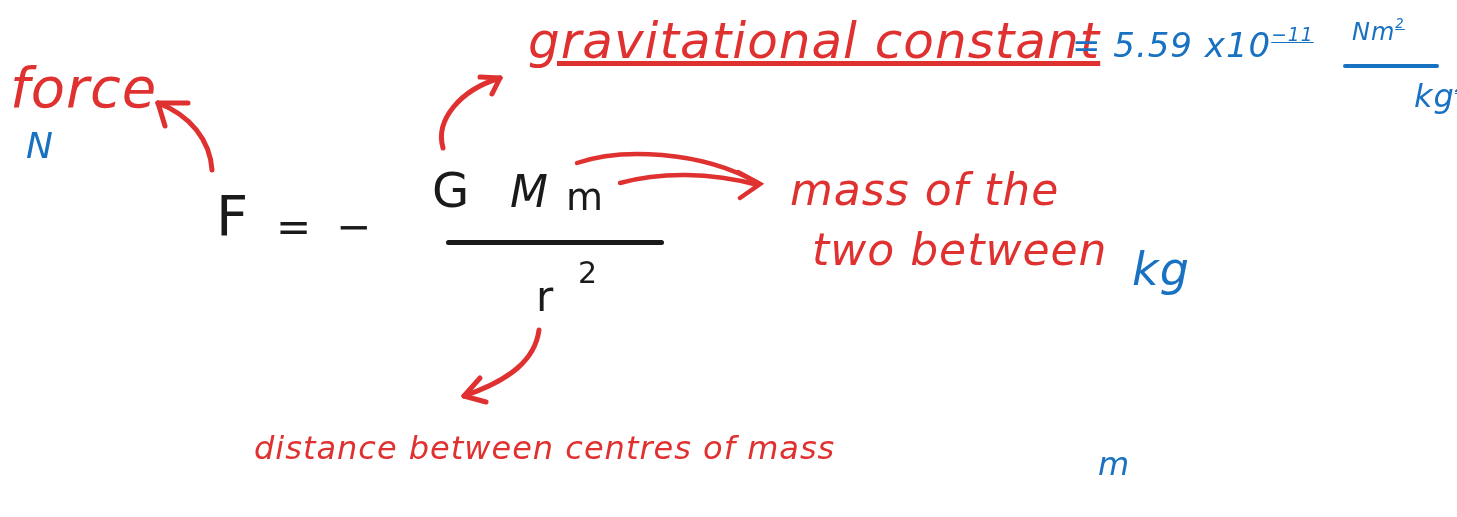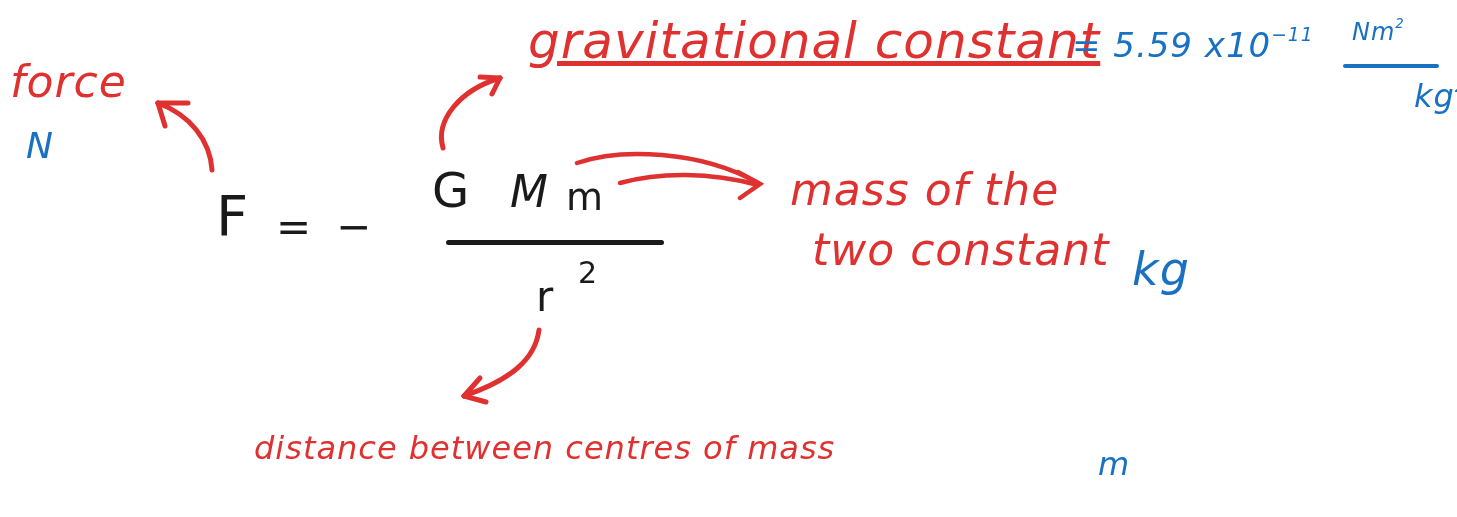--- a/index.html
+++ b/index.html
@@ -13,21 +13,21 @@
     }
     .t { position: absolute; white-space: nowrap; line-height: 1; }
     .red { color: #e03131; }
     .blue { color: #1971c2; }
     .black { color: #1a1a1a; }
     .hand { font-family: "DejaVu Sans", sans-serif; font-style: italic; letter-spacing: 1px; }
     .eq { font-family: "DejaVu Sans", sans-serif; }
     svg.overlay { position: absolute; left: 0; top: 0; }
     .frac-line { position: absolute; background: #1a1a1a; height: 5px; border-radius: 3px; }
     .unit-line { position: absolute; background: #1971c2; height: 4px; border-radius: 2px; }
-    sup { font-size: 0.55em; position: relative; top: -0.2em; }
+    sup { font-size: 0.55em; position: relative; top: -0.2em; text-decoration: underline; }
   </style>
 </head>
 <body>
 
 <div id="canvas">
 
   <svg class="overlay" width="1457" height="517">
 
     <g fill="none" stroke="#e03131" stroke-width="5" stroke-linecap="round">
       <path d="M212,170 C210,140 190,115 158,103"></path>
@@ -47,21 +47,21 @@
       <path d="M738,172 L760,184 L740,198"></path>
     </g>
 
     <g fill="none" stroke="#e03131" stroke-width="5" stroke-linecap="round">
       <path d="M539,330 C535,360 510,380 464,396"></path>
       <path d="M464,396 L480,378"></path>
       <path d="M464,396 L486,402"></path>
     </g>
   </svg>
 
-  <div class="t red hand" style="left:10px; top:60px; font-size:44px;">force</div>
+  <div class="t red hand" style="left:10px; top:60px; font-size:56px;">force</div>
   <div class="t blue hand" style="left:26px; top:128px; font-size:36px;">N</div>
 
   <div class="t red hand" style="left:528px; top:16px; font-size:50px;text-decoration:underline;">gravitational constant</div>
   <div class="t blue hand" style="left:1072px; top:28px; font-size:34px;">
     <span>= 5.59 x10</span><sup>−11</sup>
   </div>
   <div class="t blue hand" style="left:1352px; top:20px; font-size:24px;">
     <span>Nm</span><sup>2</sup>
   </div>
   <div class="unit-line" style="left:1343px; top:64px; width:96px;"></div>
@@ -76,19 +76,19 @@
   <div class="t black eq" style="left:432px; top:166px; font-size:48px;">G</div>
   <div class="t black eq" style="left:510px; top:170px; font-size:44px; font-style:italic;">M</div>
   <div class="t black eq" style="left:566px; top:178px; font-size:38px;">m</div>
 
   <div class="frac-line" style="left:446px; top:240px; width:218px;"></div>
 
   <div class="t black eq" style="left:536px; top:276px; font-size:42px;">r</div>
   <div class="t black eq" style="left:578px; top:258px; font-size:30px;">2</div>
 
   <div class="t red hand" style="left:790px; top:168px; font-size:44px;">mass of the</div>
-  <div class="t red hand" style="left:812px; top:228px; font-size:44px;">two constant</div>
+  <div class="t red hand" style="left:812px; top:228px; font-size:44px;">two between</div>
   <div class="t blue hand" style="left:1132px; top:246px; font-size:46px;">kg</div>
 
   <div class="t red hand" style="left:254px; top:432px; font-size:32px;">distance between centres of mass</div>
   <div class="t blue hand" style="left:1098px; top:448px; font-size:32px;">m</div>
 
 </div>
 
 </body></html>

